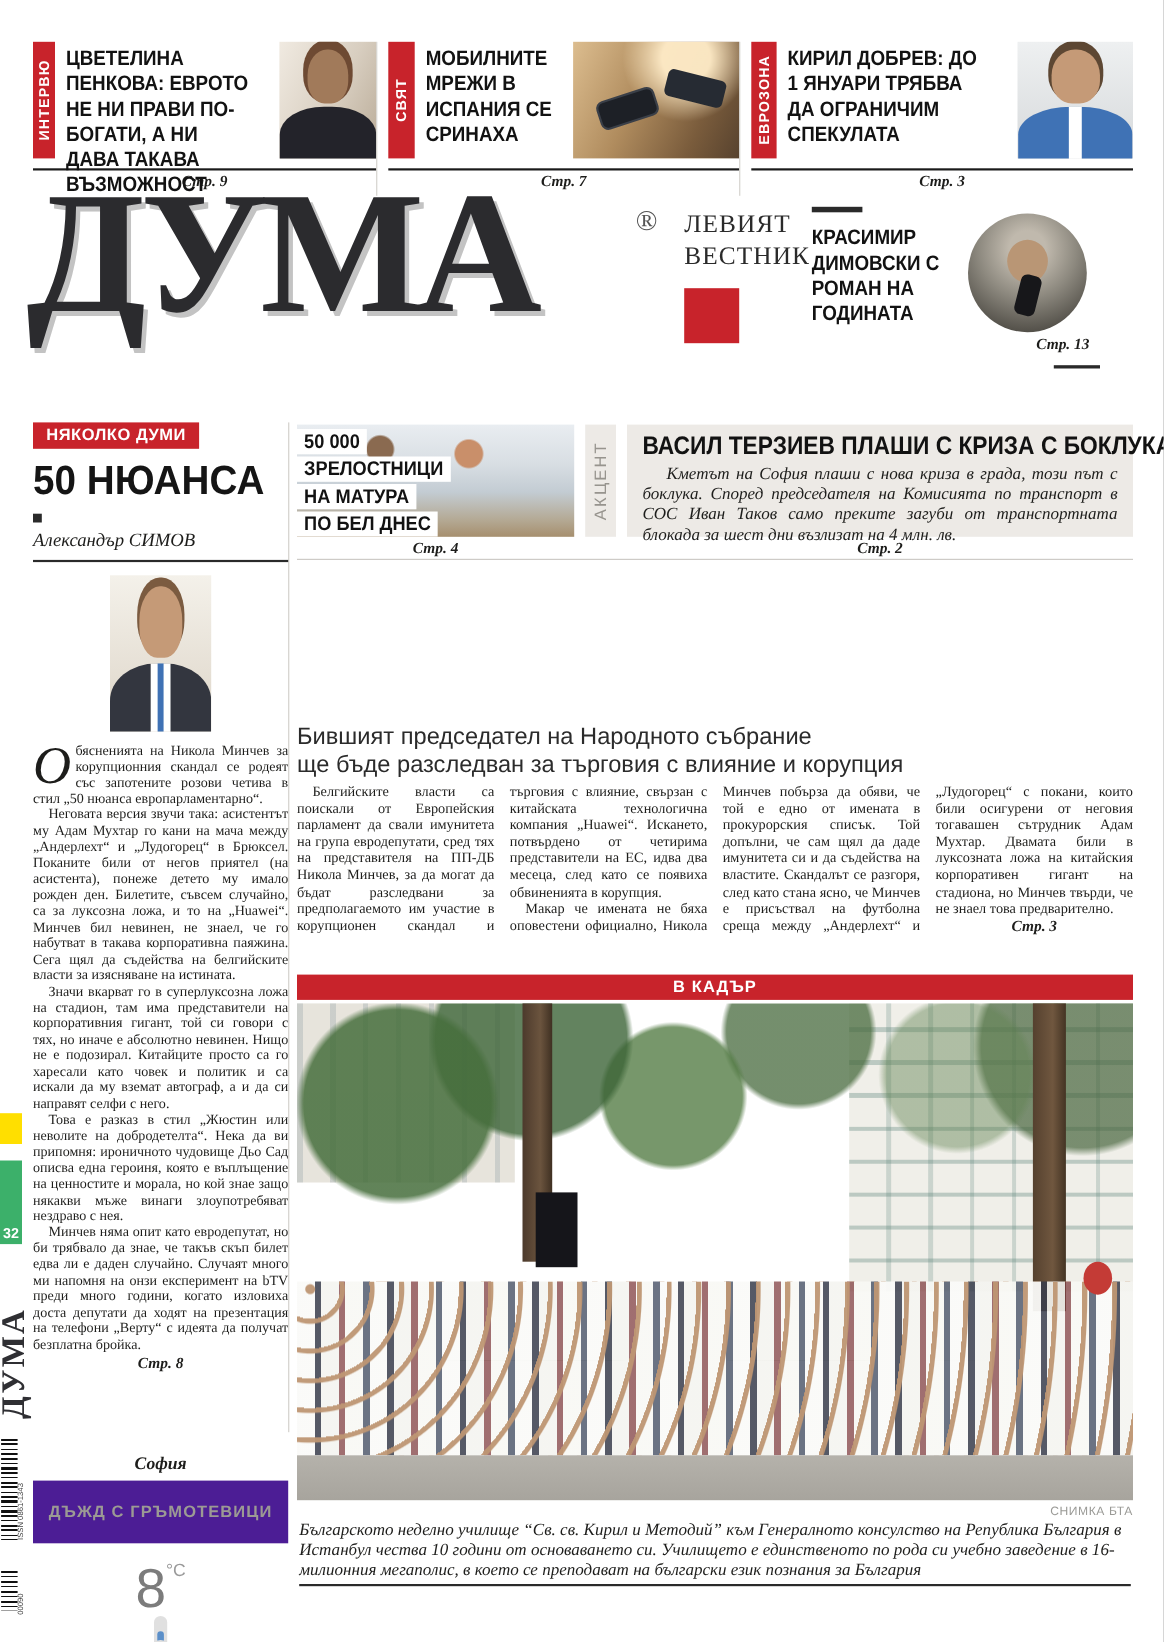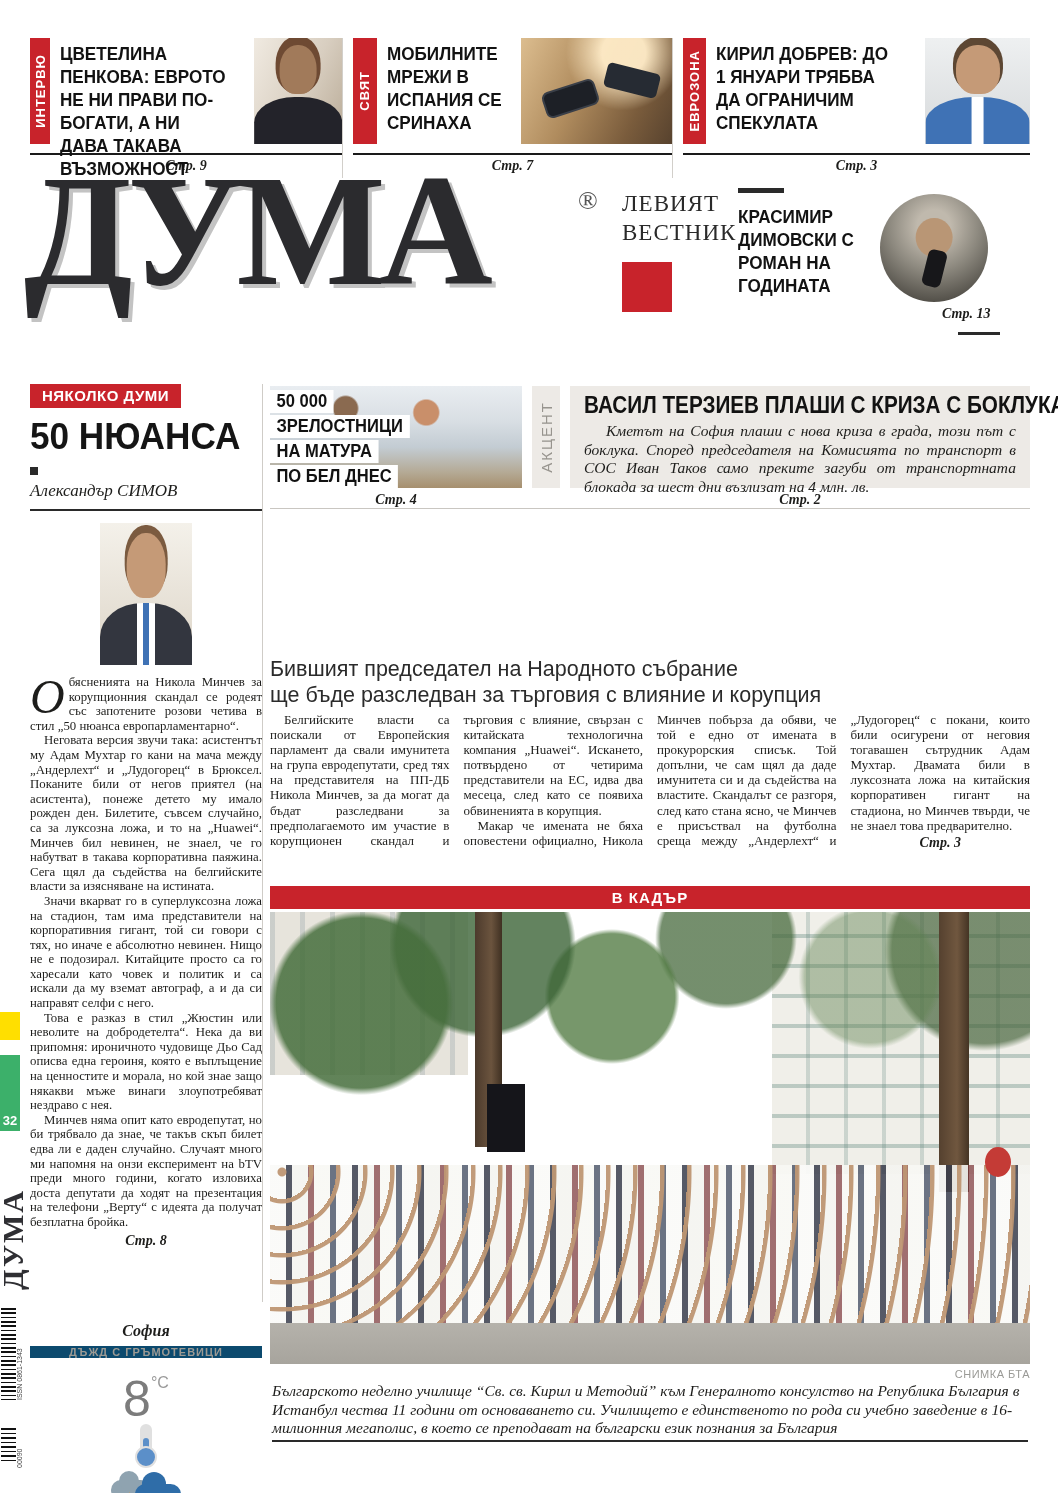--- a/index.html
+++ b/index.html
@@ -98,22 +98,22 @@
   #op-photo{width:92px;height:142px;margin:12px auto 10px;}
   #op-text{font-size:12.8px;line-height:14.6px;text-align:justify;}
   #op-text p{margin:0;text-indent:14px;}
   #op-text p.first{text-indent:0;}
   .dropcap{float:left;font-size:48px;line-height:40px;padding:2px 4px 0 0;font-style:italic;}
   #op-page{margin-top:3px;}
 
   
   #weather{position:absolute;left:30px;top:1322px;width:232px;text-align:center;}
   #w-city{font-style:italic;font-weight:bold;font-size:16px;}
-  #w-cond{margin-top:6px;background:#0c4a6e;color:#9c9a94;font-family:"Liberation Sans",sans-serif;
-      font-weight:bold;font-size:11px;letter-spacing:1px;padding:0 0;}
+  #w-cond{margin-top:6px;background:#4c1d95;color:#9c9a94;font-family:"Liberation Sans",sans-serif;
+      font-weight:bold;font-size:15px;letter-spacing:1px;padding:20px 0;}
   #w-row{display:flex;align-items:center;justify-content:space-between;margin-top:16px;padding:0 2px;flex-direction:column;}
   .w-num{font-family:"Liberation Sans",sans-serif;font-size:50px;color:#7c7c7c;line-height:1;}
   .w-unit{font-family:"Liberation Sans",sans-serif;font-size:16px;color:#9a9a9a;vertical-align:28px;}
   .thermo{position:relative;width:12px;height:34px;border-radius:6px;background:#e0e0e0;margin:0 2px 12px;}
   .thermo::before{content:"";position:absolute;left:3px;bottom:2px;width:6px;border-radius:3px;background:var(--tc);}
   .thermo.cold::before{height:18px;}
   .thermo.warm::before{height:28px;top:3px;}
   .thermo::after{content:"";position:absolute;left:50%;bottom:-10px;transform:translateX(-50%);
       width:18px;height:18px;border-radius:50%;background:var(--tc);border:2px solid #e0e0e0;}
   .cold{--tc:#5b8fc9;} .warm{--tc:#d03a31;}
@@ -353,16 +353,16 @@
     <div class="abs mp-br"></div>
     <div class="abs mp-fol"></div>
     <div class="abs mp-t1"></div>
     <div class="abs mp-t2"></div>
     <div class="abs mp-spk"></div>
     <div class="abs mp-crowd"></div>
     <div class="abs mp-pave"></div>
     <div class="abs mp-balloon"></div>
   </div>
   <div id="photo-credit">СНИМКА БТА</div>
-  <div id="caption">Българското неделно училище “Св. св. Кирил и Методий” към Генералното консулство на Република България в Истанбул чества 11 години от основаването си. Училището е единственото по рода си учебно заведение в 16-милионния мегаполис, в което се преподават на български език познания за България</div>
+  <div id="caption">Българското неделно училище “Св. св. Кирил и Методий” към Генералното консулство на Република България в Истанбул чества 10 години от основаването си. Училището е единственото по рода си учебно заведение в 16-милионния мегаполис, в което се преподават на български език познания за България</div>
   <div id="bottom-rule"></div>
 
 </div>
 
 </body></html>

